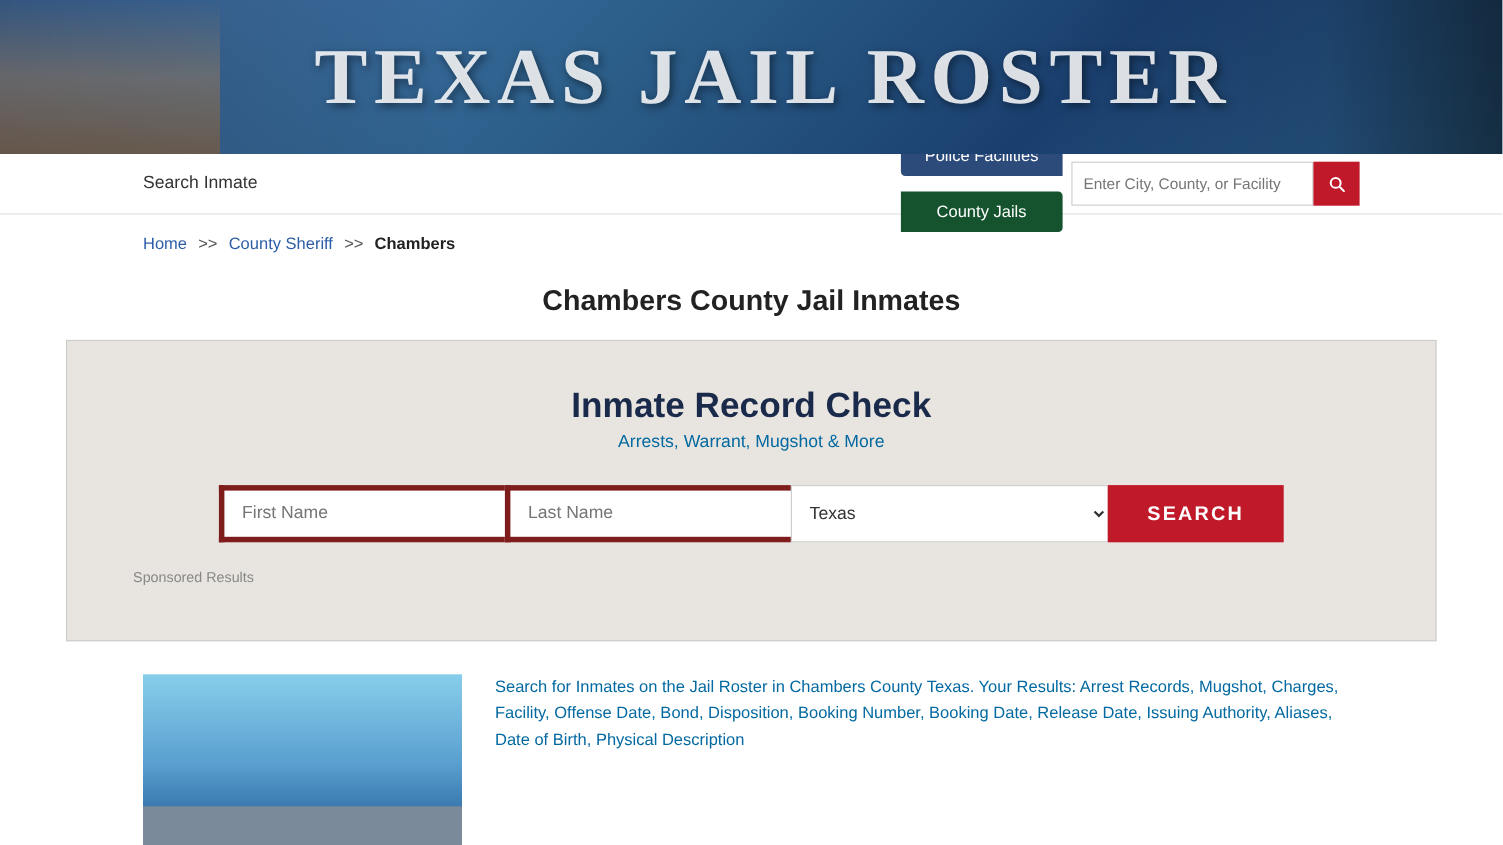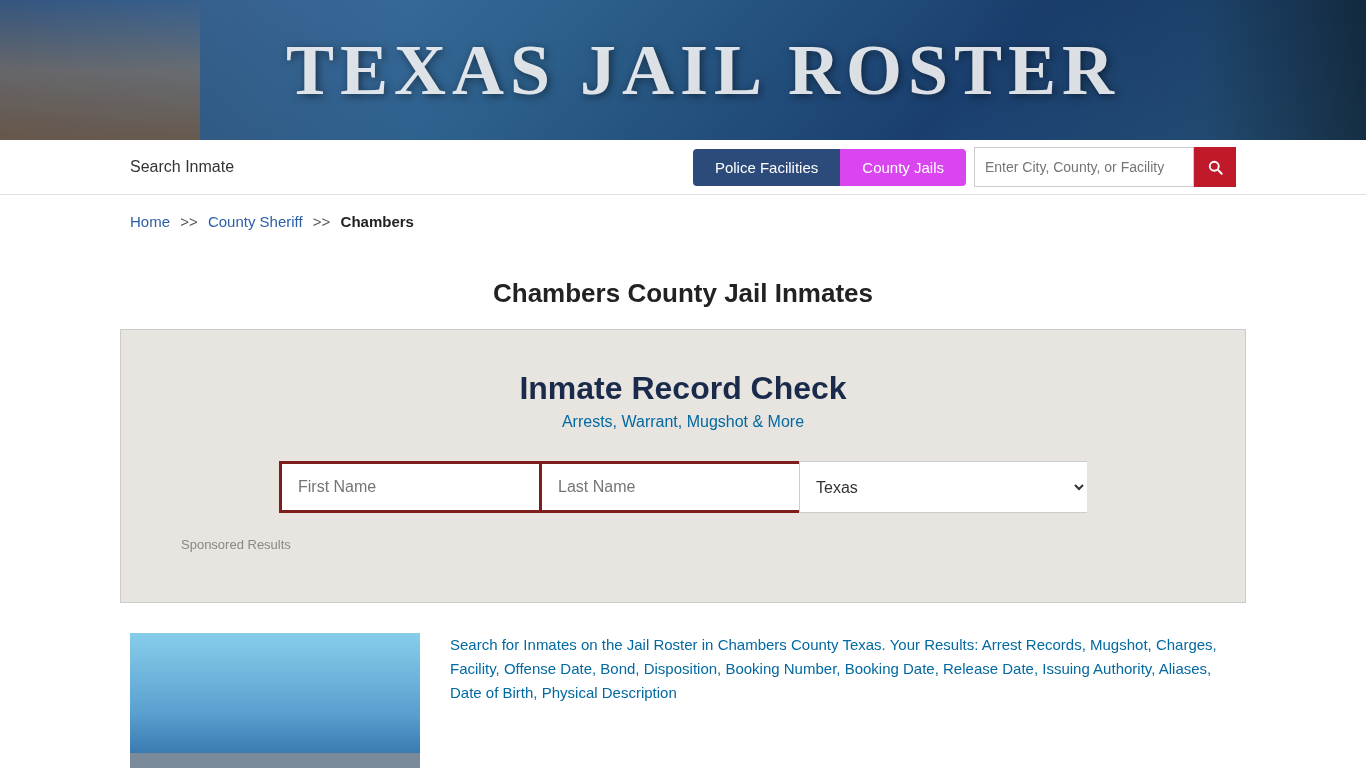--- a/index.html
+++ b/index.html
@@ -65,37 +65,38 @@
       border-bottom: 1px solid #e0e0e0;
     }
     .search-inmate-label {
       font-size: 16px;
       color: #333;
       font-family: Arial, sans-serif;
       margin-right: auto;
     }
     .nav-buttons {
       display: flex;
-      gap: 0;
+      gap: 14px;
+      flex-direction: column;
     }
     .nav-btn {
       padding: 10px 22px;
       font-size: 15px;
       font-family: Arial, sans-serif;
       cursor: pointer;
       border: none;
       font-weight: 500;
     }
     .nav-btn-police {
       background: #2c4a7a;
       color: #fff;
       border-radius: 4px 0 0 4px;
     }
     .nav-btn-county {
-      background: #d946ef;
+      background: #14532d;
       color: #fff;
       border-radius: 0 4px 4px 0;
     }
     .search-bar-container {
       display: flex;
       align-items: center;
       margin-left: 8px;
     }
     .facility-search-input {
       width: 220px;
@@ -145,26 +146,25 @@
     
     .page-title-section {
       text-align: center;
       padding: 10px 0 20px;
     }
     .page-title {
       font-size: 26px;
       font-weight: 700;
       color: #222;
       font-family: Arial, sans-serif;
-      margin-top: 20px;
     }
 
     
     .search-box {
-      margin: 0 120px 30px;
+      margin: 0 60px 30px;
       background: #e8e5e0;
       border: 1px solid #ccc;
       padding: 40px 60px 50px;
       text-align: center;
     }
     .search-box-title {
       font-size: 32px;
       font-weight: 700;
       color: #1a2a4a;
       font-family: Arial, sans-serif;
@@ -177,21 +177,21 @@
       margin-bottom: 30px;
     }
     .search-form-row {
       display: flex;
       align-items: center;
       justify-content: center;
       gap: 0;
     }
     .inmate-input {
       height: 52px;
-      border: 3px solid #7f1d1d;
+      border: 5px solid #7f1d1d;
       padding: 0 16px;
       font-size: 16px;
       font-family: Arial, sans-serif;
       color: #999;
       outline: none;
       background: #fff;
     }
     .first-name-input {
       width: 260px;
       border-right: none;
@@ -304,20 +304,21 @@
 </div>
 
 <div class="search-box">
   <div class="search-box-title">Inmate Record Check</div>
   <div class="search-box-subtitle">Arrests, Warrant, Mugshot &amp; More</div>
   <div class="search-form-row">
     <input class="inmate-input first-name-input" type="text" placeholder="First Name" style="">
     <input class="inmate-input last-name-input" type="text" placeholder="Last Name" style="">
     <select class="state-select">
     <option value="Alabama">Alabama</option><option value="Alaska">Alaska</option><option value="Arizona">Arizona</option><option value="Arkansas">Arkansas</option><option value="California">California</option><option value="Colorado">Colorado</option><option value="Connecticut">Connecticut</option><option value="Delaware">Delaware</option><option value="Florida">Florida</option><option value="Georgia">Georgia</option><option value="Hawaii">Hawaii</option><option value="Idaho">Idaho</option><option value="Illinois">Illinois</option><option value="Indiana">Indiana</option><option value="Iowa">Iowa</option><option value="Kansas">Kansas</option><option value="Kentucky">Kentucky</option><option value="Louisiana">Louisiana</option><option value="Maine">Maine</option><option value="Maryland">Maryland</option><option value="Massachusetts">Massachusetts</option><option value="Michigan">Michigan</option><option value="Minnesota">Minnesota</option><option value="Mississippi">Mississippi</option><option value="Missouri">Missouri</option><option value="Montana">Montana</option><option value="Nebraska">Nebraska</option><option value="Nevada">Nevada</option><option value="New Hampshire">New Hampshire</option><option value="New Jersey">New Jersey</option><option value="New Mexico">New Mexico</option><option value="New York">New York</option><option value="North Carolina">North Carolina</option><option value="North Dakota">North Dakota</option><option value="Ohio">Ohio</option><option value="Oklahoma">Oklahoma</option><option value="Oregon">Oregon</option><option value="Pennsylvania">Pennsylvania</option><option value="Rhode Island">Rhode Island</option><option value="South Carolina">South Carolina</option><option value="South Dakota">South Dakota</option><option value="Tennessee">Tennessee</option><option value="Texas" selected="">Texas</option><option value="Utah">Utah</option><option value="Vermont">Vermont</option><option value="Virginia">Virginia</option><option value="Washington">Washington</option><option value="West Virginia">West Virginia</option><option value="Wisconsin">Wisconsin</option><option value="Wyoming">Wyoming</option></select>
+    <button class="search-submit-btn">SEARCH</button>
   </div>
   <div class="sponsored-label">Sponsored Results</div>
 </div>
 
 <div class="bottom-section">
   <div class="bottom-image">
     <div class="building-silhouette"></div>
   </div>
   <div class="bottom-text">Search for Inmates on the Jail Roster in Chambers County Texas. Your Results: Arrest Records, Mugshot, Charges, Facility, Offense Date, Bond, Disposition, Booking Number, Booking Date, Release Date, Issuing Authority, Aliases, Date of Birth, Physical Description</div>
 </div>

